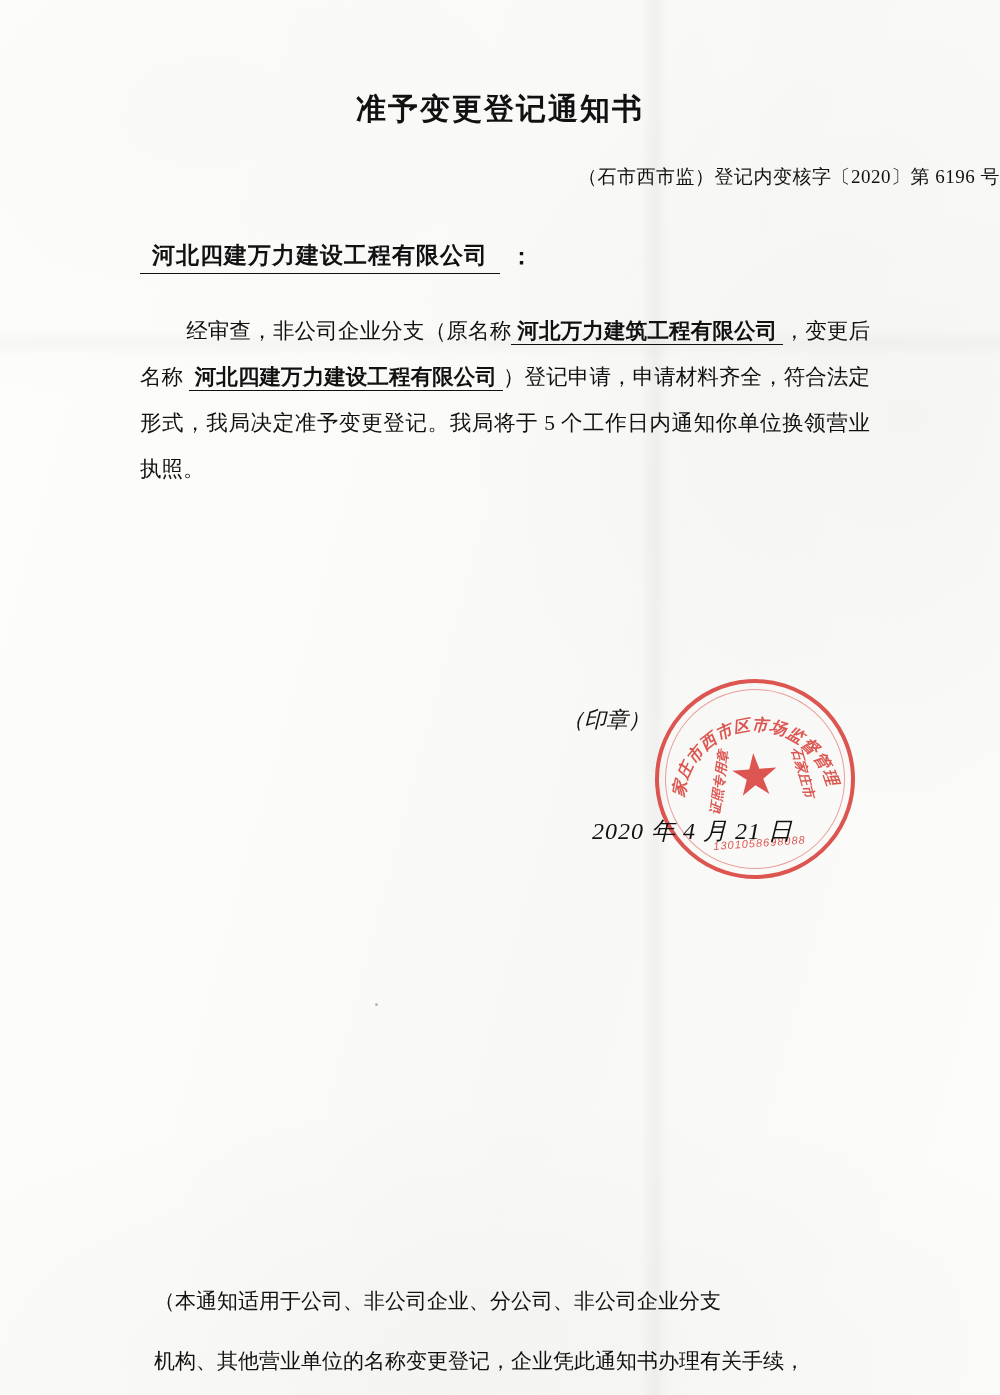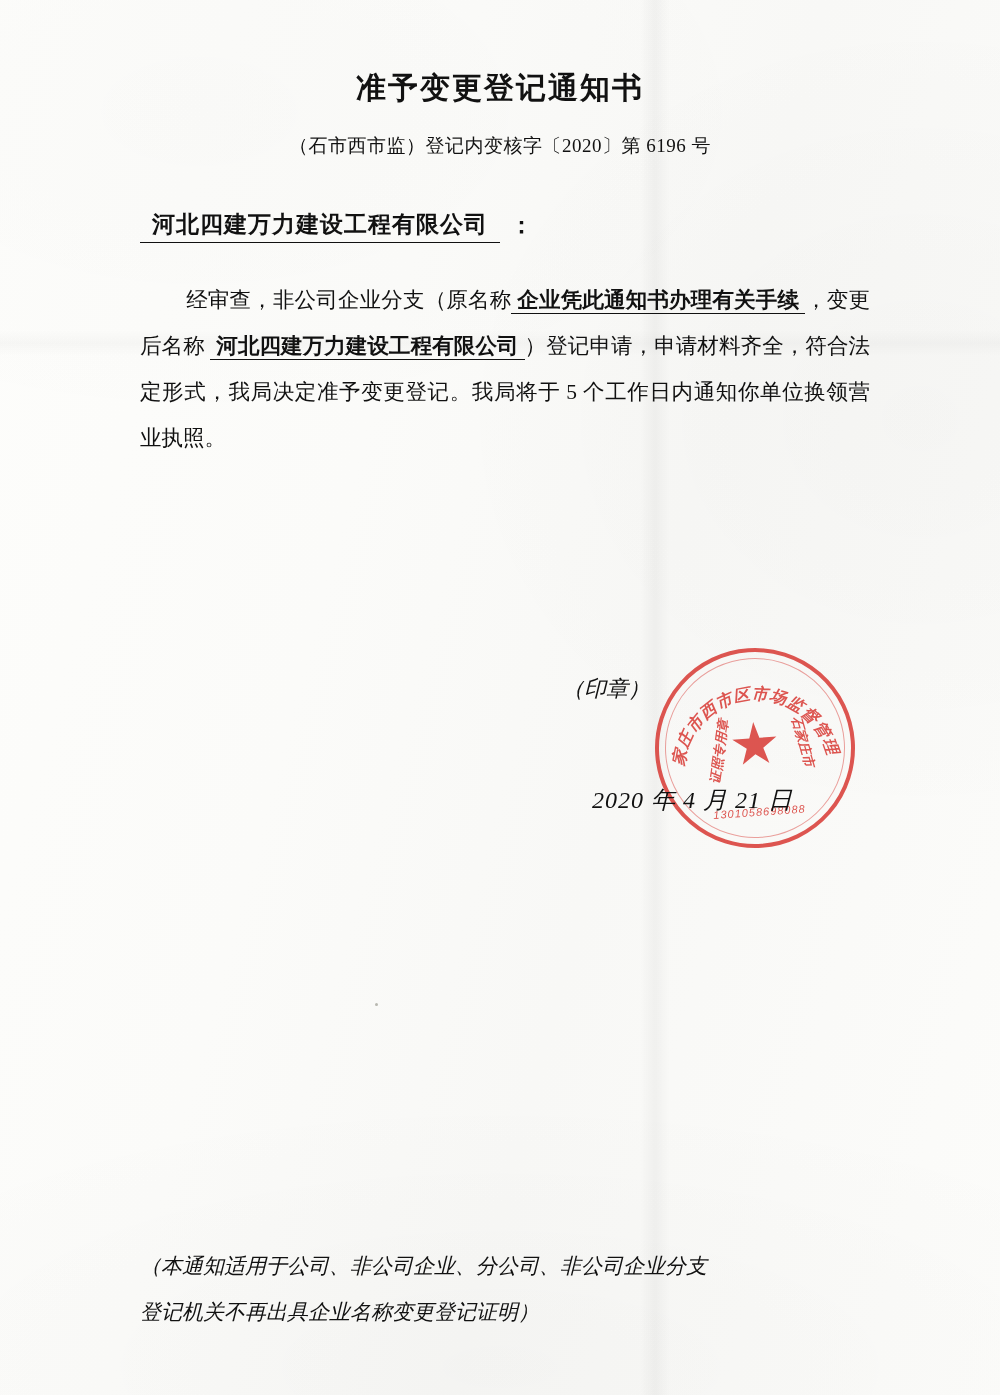--- a/index.html
+++ b/index.html
@@ -34,27 +34,27 @@
   .content {
     position: relative;
     z-index: 2;
   }
 
   .doc-title {
     text-align: center;
     font-size: 30px;
     font-weight: bold;
     letter-spacing: 2px;
-    margin-top: 68px;
+    margin-top: 89px;
     font-family: "Liberation Serif", "DejaVu Serif", serif;
   }
   .doc-subtitle {
-    text-align: center;
+    text-align: right;
     font-size: 19px;
-    margin-top: 24px;
+    margin-top: 34px;
     letter-spacing: 0.5px;
   }
 
   .recipient-line {
     margin-top: 50px;
     padding-left: 140px;
     font-size: 23px;
     font-weight: bold;
     display: flex;
     align-items: flex-end;
@@ -173,21 +173,21 @@
   .footnote {
     position: absolute;
     left: 0;
     right: 0;
     top: 1175px;
     padding: 0 135px 0 140px;
     font-size: 21px;
     line-height: 46px;
     text-align: justify;
   }
-  .footnote p { margin: 0; font-style: italic; }
+  .footnote p { margin: 14px; }
   .speck {
     position: absolute;
     width: 3px; height: 3px;
     background: #b8b8b0;
     border-radius: 50%;
   }
 </style>
 </head>
 <body>
 
@@ -201,21 +201,21 @@
   <div class="doc-title">准予变更登记通知书</div>
   <div class="doc-subtitle">（石市西市监）登记内变核字〔2020〕第 6196 号</div>
 
   <div class="recipient-line">
     <span class="recipient-name">河北四建万力建设工程有限公司</span>
     <span class="recipient-colon">：</span>
   </div>
 
   <div class="body-block">
     <p>
-      <span class="indent"></span><span>经审查，非公司企业分支（原名称</span><span class="ul-name">企业凭此通知书办理有关手续</span><span>，</span><span>变更后名称</span> <span class="ul-name">河北四建万力建设工程有限公司</span><span>）登记申请，申请材料齐全，符合法定形式，我局决定准予变更登记。我局将于 5 个工作日内通知你单位换领营业执照。</span>
+      <span class="indent"></span><span>经审查，非公司企业分支（原名称</span><span class="ul-name">河北万力建筑工程有限公司</span><span>，</span><span>变更后名称</span> <span class="ul-name">河北四建万力建设工程有限公司</span><span>）登记申请，申请材料齐全，符合法定形式，我局决定准予变更登记。我局将于 5 个工作日内通知你单位换领营业执照。</span>
     </p>
   </div>
 
   <div class="seal-area">
     <div class="seal-label">（印章）</div>
 
     <div class="seal">
       <div class="seal-inner-ring"></div>
       <div class="seal-arc-text">
         <svg viewBox="0 0 200 200">
@@ -231,16 +231,17 @@
       <div class="seal-side left">证照专用章</div>
       <div class="seal-side right">石家庄市</div>
       <div class="seal-bottom-num">1301058698088</div>
     </div>
 
     <div class="date-line">2020 年 4 月 21 日</div>
   </div>
 
   <div class="footnote">
     <p>（本通知适用于公司、非公司企业、分公司、非公司企业分支</p>
+    <p>机构、其他营业单位的名称变更登记，企业凭此通知书办理有关手续，</p>
     <p>登记机关不再出具企业名称变更登记证明）</p>
   </div>
 
 </div>
 
 </body></html>

